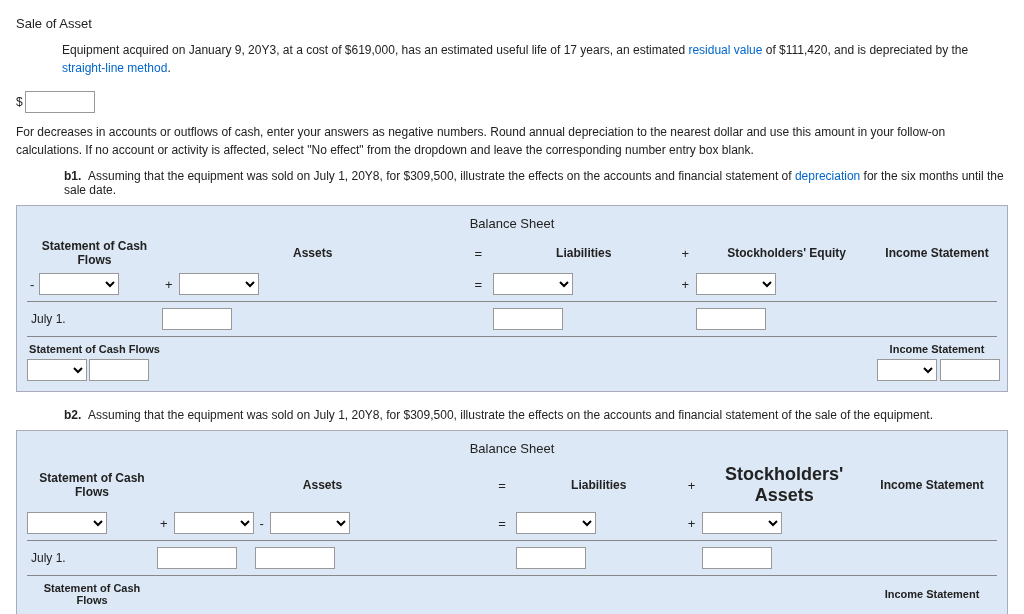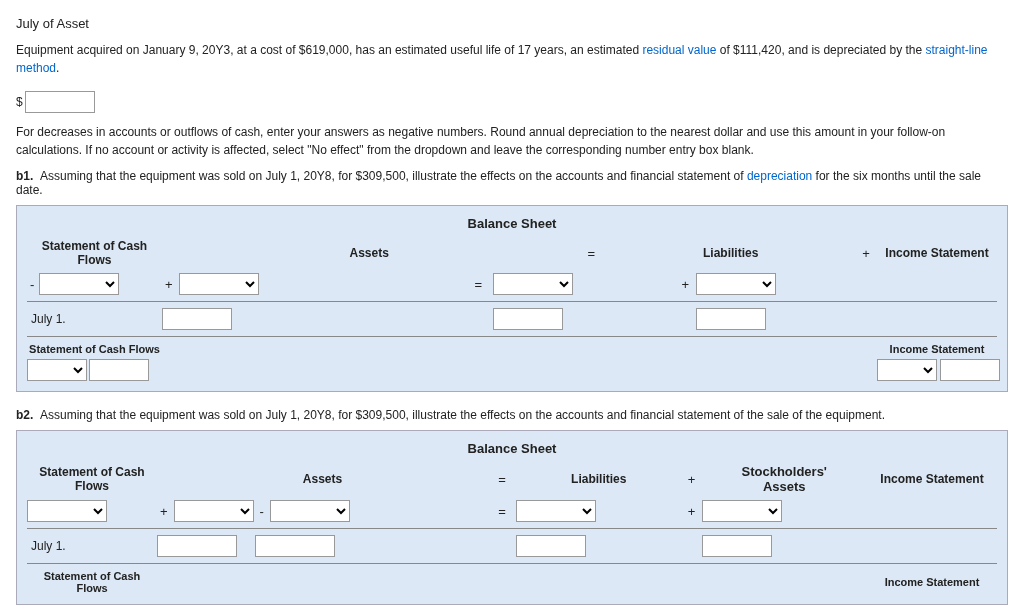--- a/index.html
+++ b/index.html
@@ -14,20 +14,21 @@
     }
     .page-title {
       font-size: 13px;
       font-weight: normal;
       margin-bottom: 10px;
     }
     .intro-text {
       font-size: 12px;
       line-height: 1.5;
       margin-bottom: 10px;
+      margin-left: 46px;
     }
     .link-blue { color: #0066cc; text-decoration: none; }
     .question-block {
       margin-bottom: 8px;
     }
     .question-label {
       font-weight: bold;
       font-size: 12px;
     }
     .input-dollar {
@@ -44,31 +45,32 @@
       font-size: 12px;
     }
     .info-text {
       font-size: 12px;
       line-height: 1.5;
       margin: 10px 0;
     }
     .section-label {
       font-size: 12px;
       margin-bottom: 8px;
+      margin-left: 48px;
     }
     
     .bs-container {
       border: 1px solid #aab;
       background: #dce8f5;
       padding: 10px;
       margin-bottom: 16px;
     }
     .bs-title {
       text-align: center;
-      font-weight: bold;
+      font-weight: normal;
       font-size: 13px;
       margin-bottom: 8px;
     }
     .bs-header-row {
       display: flex;
       align-items: center;
       margin-bottom: 6px;
     }
     .bs-col-scf {
       width: 135px;
@@ -241,34 +243,34 @@
     .bs-header-row2 {
       display: flex;
       align-items: center;
       margin-bottom: 6px;
     }
     .col2-scf { width: 130px; font-weight: bold; font-size: 12px; text-align: center; }
     .col2-assets { flex: 2.2; text-align: center; font-weight: bold; font-size: 12px; }
     .col2-eq { width: 28px; text-align: center; font-size: 13px; }
     .col2-liab { flex: 1.1; text-align: center; font-weight: bold; font-size: 12px; }
     .col2-plus { width: 20px; text-align: center; font-size: 13px; }
-    .col2-se { flex: 1.1; text-align: center; font-weight: bold; font-size: 13px; }
+    .col2-se { flex: 1.1; text-align: center; font-weight: bold; font-size: 18px; }
     .col2-is { width: 130px; text-align: center; font-weight: bold; font-size: 12px; }
     .cell2-scf { width: 130px; display: flex; align-items: center; gap: 2px; }
     .cell2-assets { flex: 2.2; display: flex; align-items: center; gap: 3px; }
     .cell2-eq { width: 28px; text-align: center; font-size: 13px; }
     .cell2-liab { flex: 1.1; display: flex; align-items: center; gap: 2px; }
     .cell2-plus { width: 20px; text-align: center; font-size: 13px; }
     .cell2-se { flex: 1.1; display: flex; align-items: center; gap: 2px; }
     .cell2-is { width: 130px; display: flex; align-items: center; }
   </style>
 </head>
 <body>
 
-<div class="page-title">July of Asset</div>
+<div class="page-title">Sale of Asset</div>
 
 <p class="intro-text">
   Equipment acquired on January 9, 20Y3, at a cost of $619,000, has an estimated useful life of 17 years, an estimated
   <a class="link-blue">residual value</a>
   of $111,420, and is depreciated by the
   <a class="link-blue">straight-line method</a>.
 </p>
 
 <div class="question-block">
   <div class="input-dollar">
@@ -291,20 +293,21 @@
 
   <div class="bs-header-row">
     <div class="bs-col-scf">
       <div>Statement of Cash</div>
       <div>Flows</div>
     </div>
     <div class="bs-col-assets">Assets</div>
     <div class="bs-col-eq">=</div>
     <div class="bs-col-liab">Liabilities</div>
     <div class="bs-col-plus">+</div>
+    <div class="bs-col-se">Stockholders' Equity</div>
     <div class="bs-col-is">Income Statement</div>
   </div>
 
   <div class="bs-input-row">
     <div class="cell-scf">
       <span class="operator">-</span>
       <select class="mini"><option></option></select>
     </div>
     <div class="cell-assets" style="justify-content:flex-start;">
       <span class="operator">+</span>

